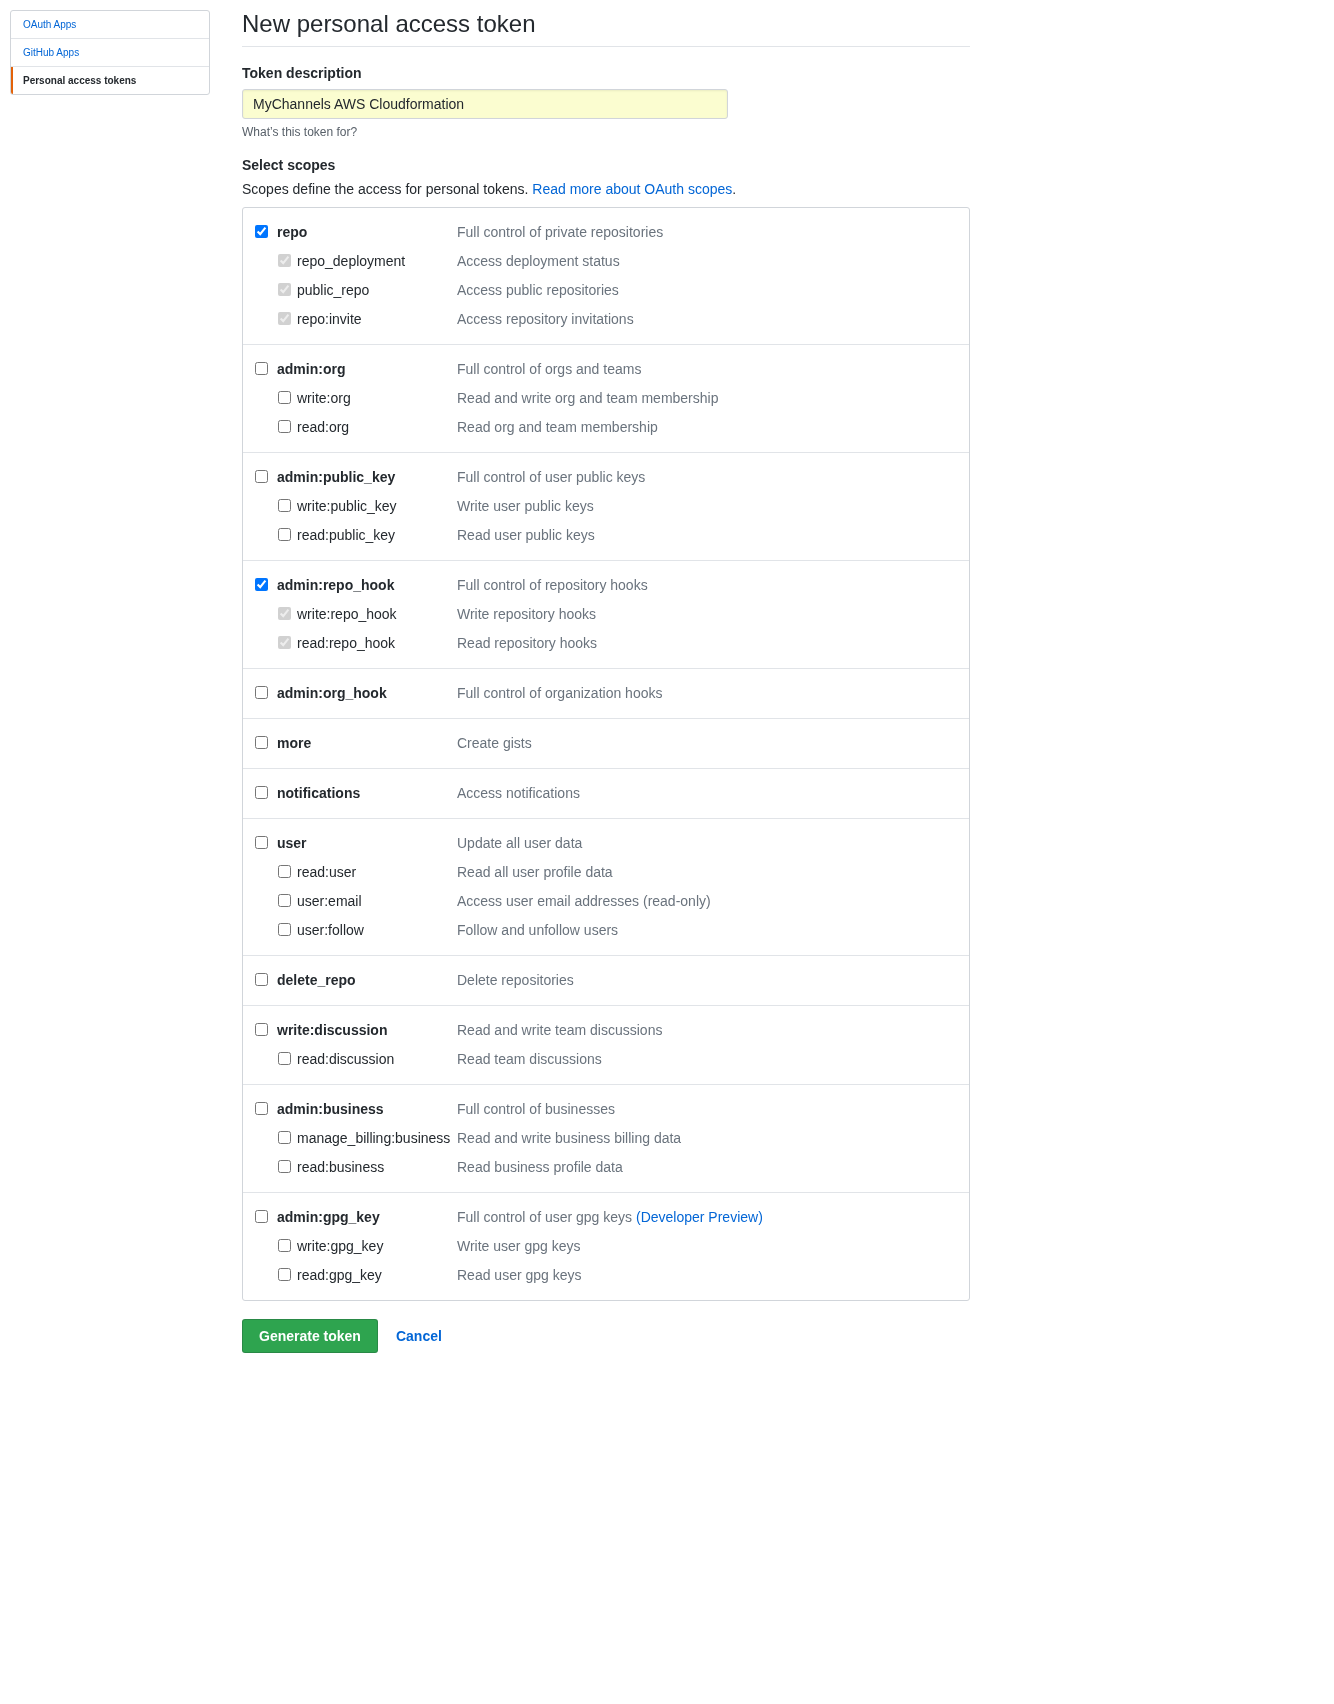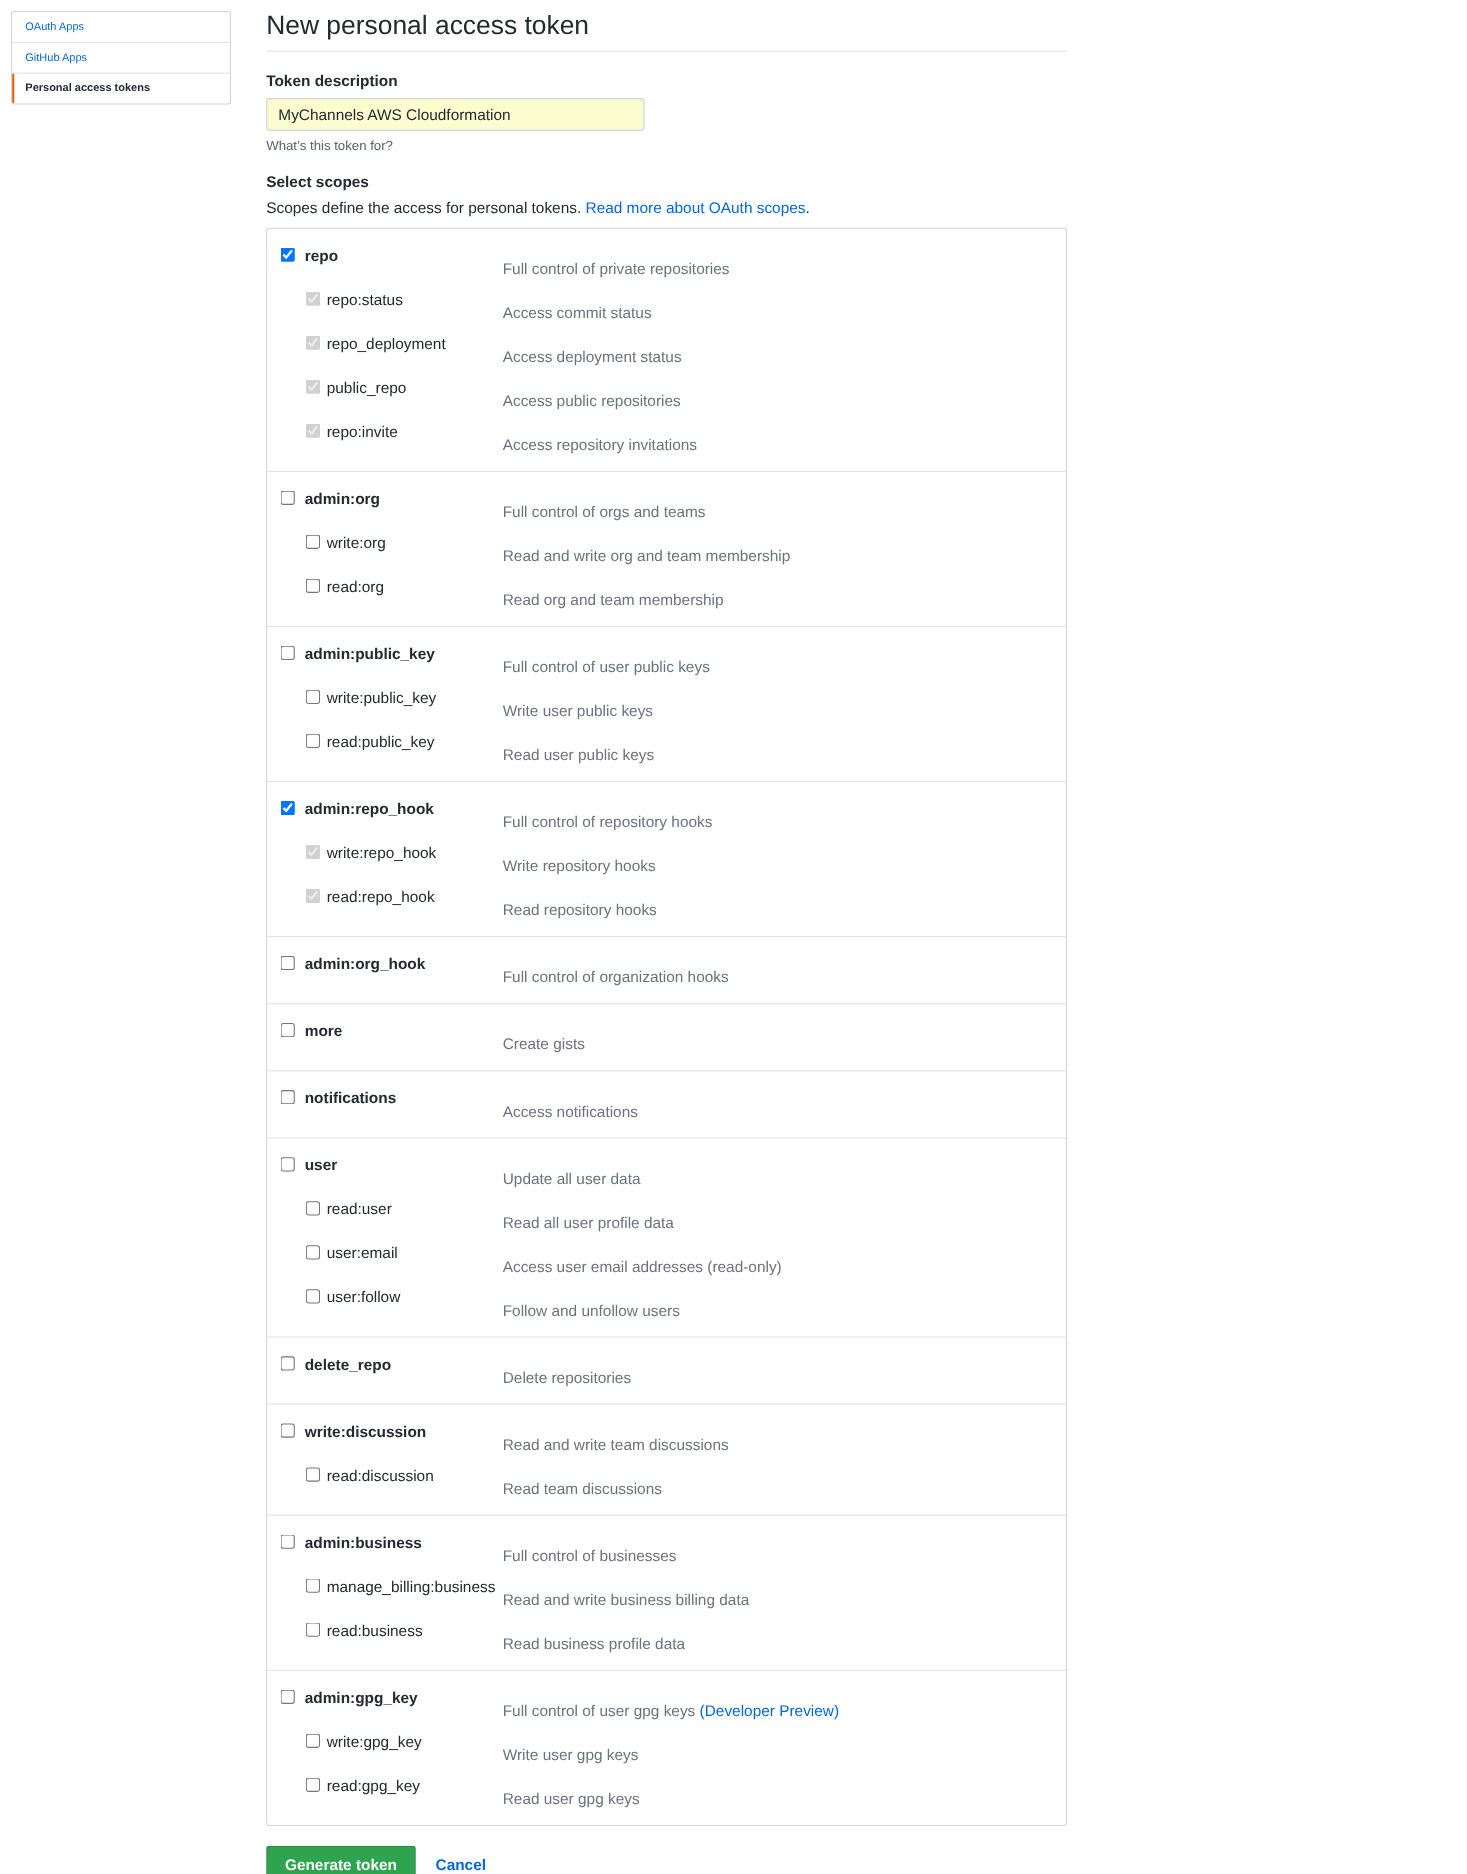--- a/index.html
+++ b/index.html
@@ -61,21 +61,21 @@
     color: #24292e;
     line-height: 1.5;
   }
   .intro a, .link { color: #0366d6; text-decoration: none; }
   .section-label {
     font-weight: 600;
     font-size: 14px;
     margin: 18px 0 8px 0;
   }
   .token-desc-input {
-    width: 344px;
+    width: 486px;
     max-width: 100%;
     padding: 6px 10px;
     font-size: 14px;
     background: #fbfdd0;
     border: 1px solid #d1d5da;
     border-radius: 3px;
     box-shadow: inset 0 1px 2px rgba(27,31,35,.075);
     color: #24292e;
   }
   .hint {
@@ -111,21 +111,20 @@
   .scope-name-col {
     width: 180px;
     flex-shrink: 0;
     color: #24292e;
   }
   .scope-sub .scope-name-col { width: 160px; color: #24292e; }
   .scope-row.parent .scope-name-col { font-weight: 600; }
   .scope-desc-col {
     flex: 1;
     color: #6a737d;
-    margin-top: 12px;
   }
   input[type=checkbox] {
     margin: 3px 0 0 0;
     width: 13px; height: 13px;
   }
   .actions {
     margin-top: 18px;
     display: flex;
     align-items: center;
     gap: 18px;
@@ -176,25 +175,20 @@
 
     <div class="scopes-box" id="scopes-box">
         <div class="scope-group">
           <div class="scope-row parent">
             <div class="scope-check-col"><input type="checkbox" checked="" style=""></div>
             <div class="scope-name-col">repo</div>
             <div class="scope-desc-col">Full control of private repositories</div>
           </div>
           <div class="scope-row scope-sub">
             <div class="scope-check-col"><input type="checkbox" disabled="" checked="" style=""></div>
-            <div class="scope-name-col">repo:status</div>
-            <div class="scope-desc-col">Access commit status</div>
-          </div>
-          <div class="scope-row scope-sub">
-            <div class="scope-check-col"><input type="checkbox" disabled="" checked="" style=""></div>
             <div class="scope-name-col">repo_deployment</div>
             <div class="scope-desc-col">Access deployment status</div>
           </div>
           <div class="scope-row scope-sub">
             <div class="scope-check-col"><input type="checkbox" disabled="" checked="" style=""></div>
             <div class="scope-name-col">public_repo</div>
             <div class="scope-desc-col">Access public repositories</div>
           </div>
           <div class="scope-row scope-sub">
             <div class="scope-check-col"><input type="checkbox" disabled="" checked="" style=""></div>

